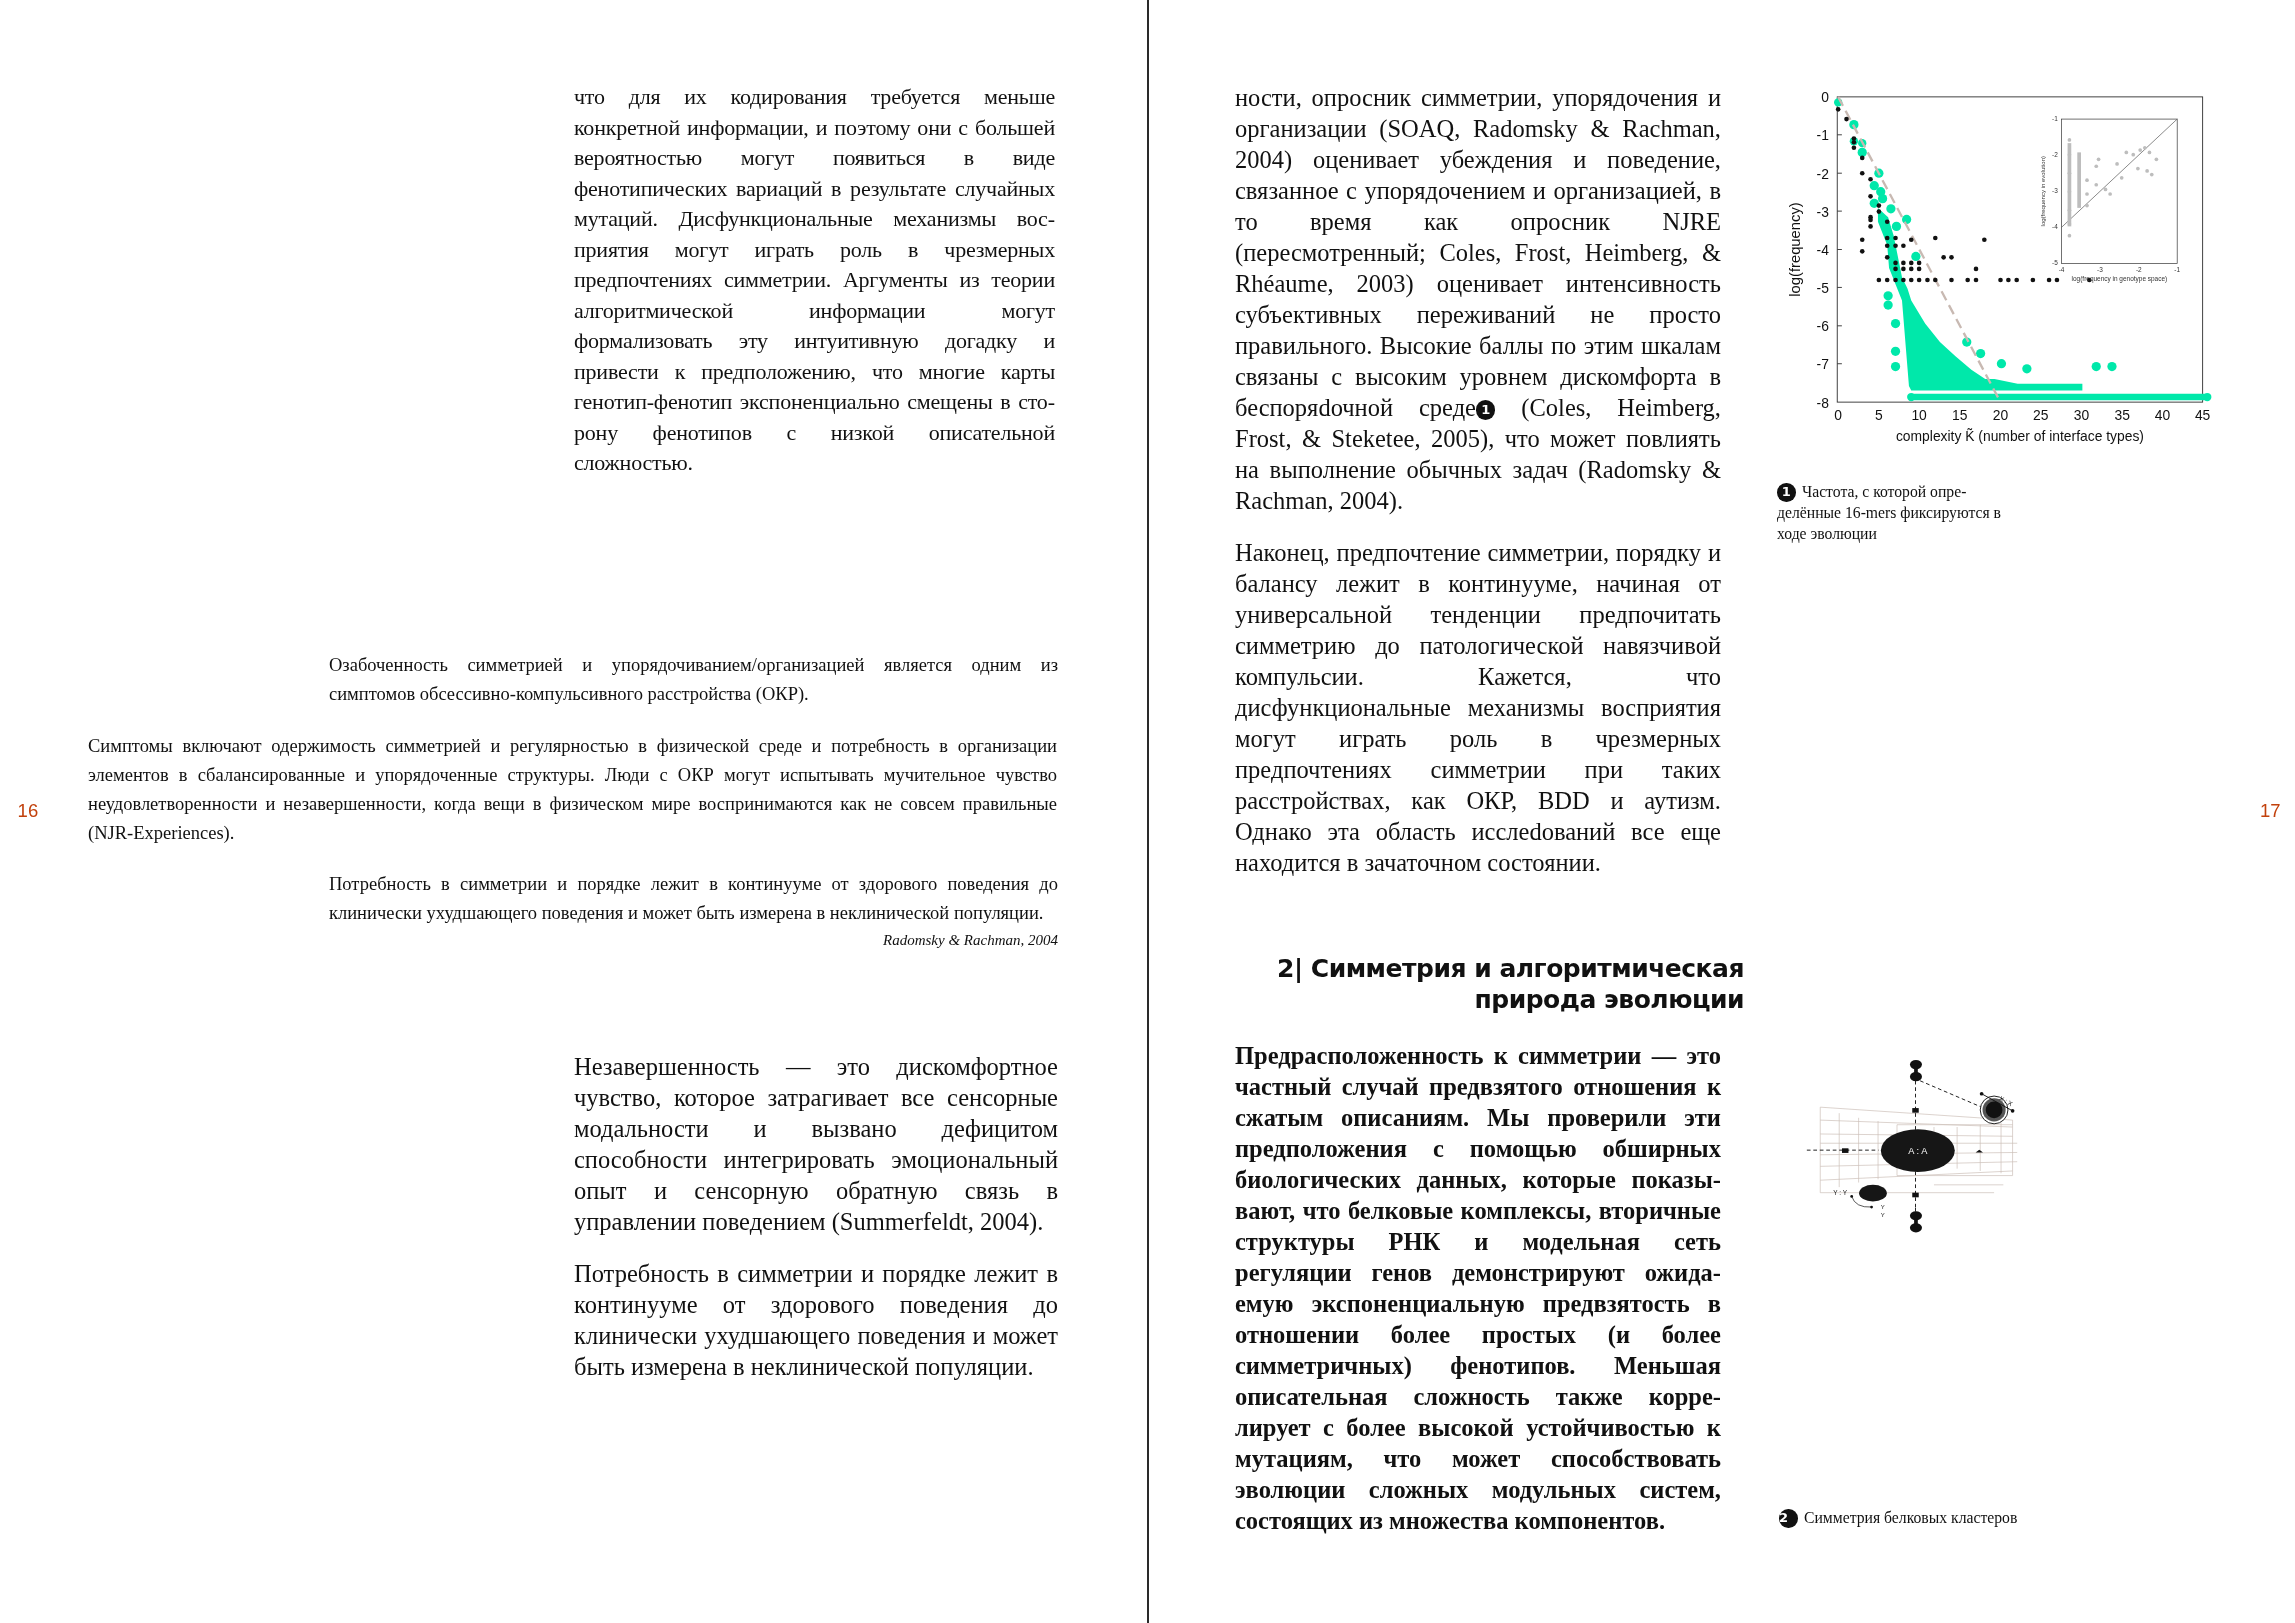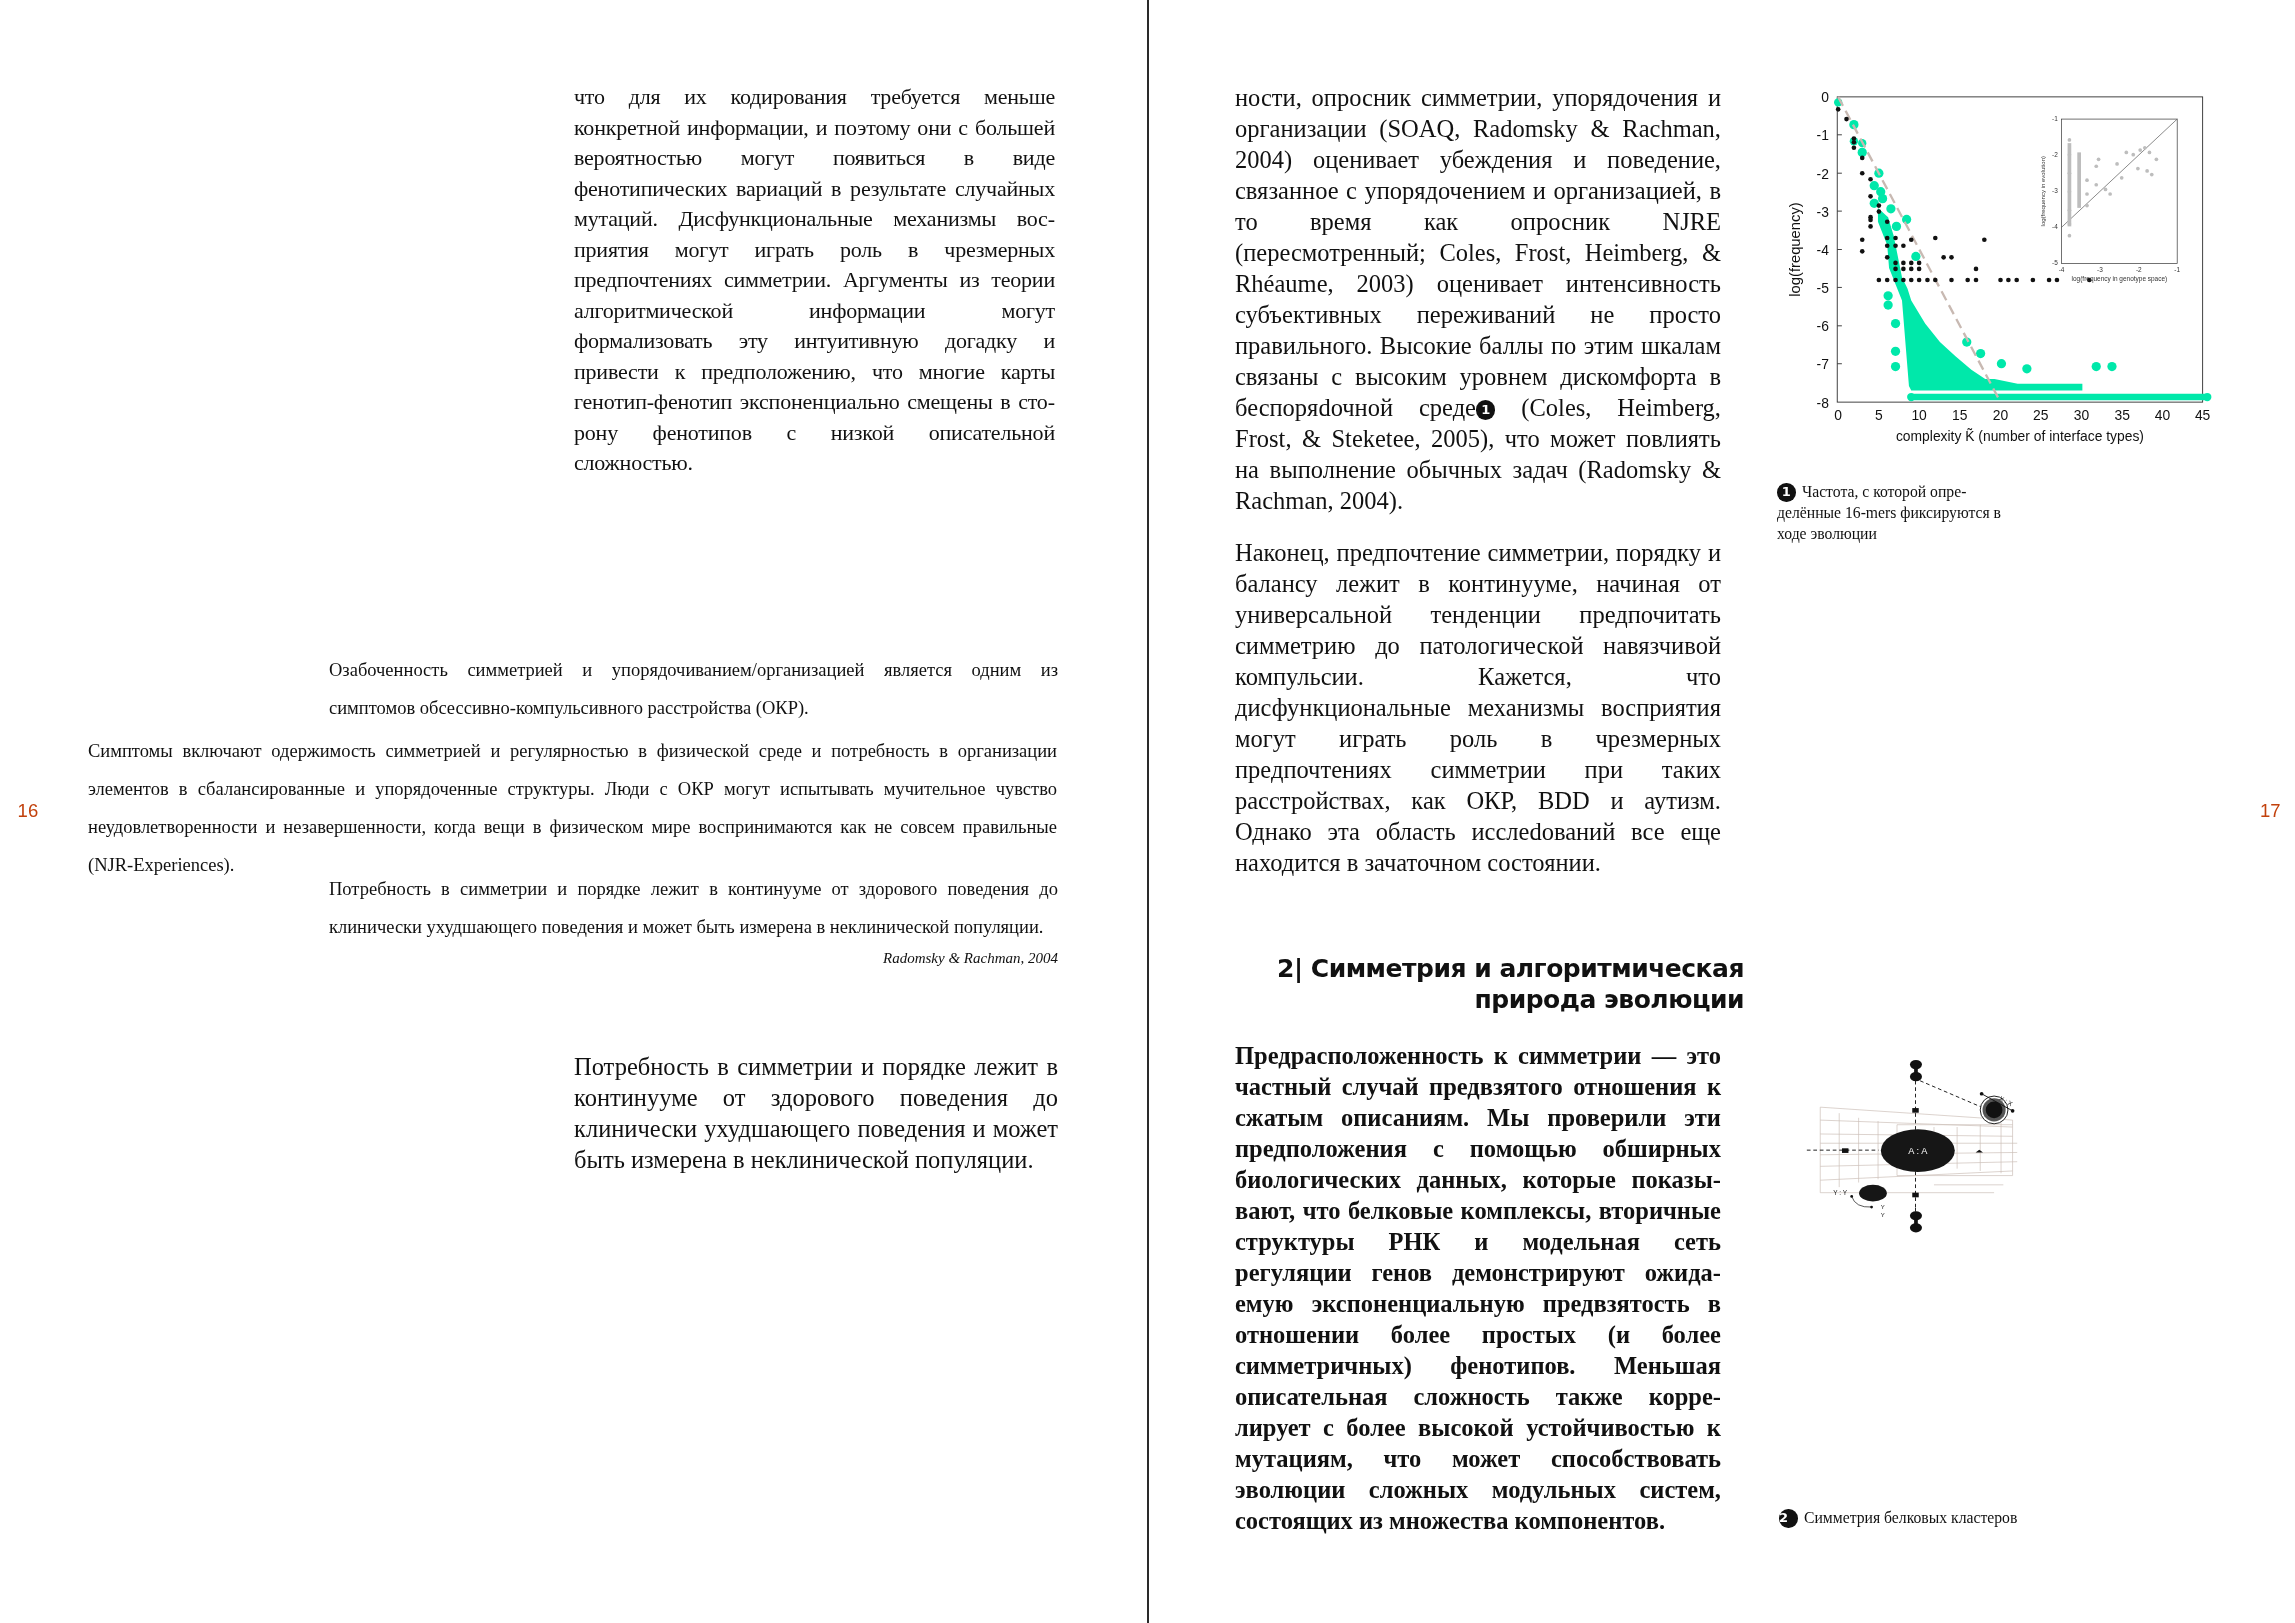--- a/index.html
+++ b/index.html
@@ -4,21 +4,21 @@
 <style>
   html, body { margin: 0; padding: 0; background: #ffffff; }
   body { width: 2295px; height: 1623px; position: relative; overflow: hidden; color: #111; }
   .spread { position: absolute; left: 0; top: 0; width: 2295px; height: 1623px; background: #fff; }
   .gutter { position: absolute; left: 1147px; top: 0; width: 2.3px; height: 1623px; background: #2a2a2a; }
   .folio { position: absolute; top: 800px; font-family: "Liberation Sans", sans-serif; font-size: 18.5px; color: #c2410c; }
   .serif-main { font-family: "Liberation Serif", serif; font-size: 24.5px; line-height: 31px; text-align: justify; color: #111; hyphens: manual; }
   .block { position: absolute; }
   .block p { margin: 0; }
   .block p + p { margin-top: 21px; }
-  .quote { font-family: "Liberation Serif", serif; font-size: 18.5px; line-height: 38px; text-align: justify; text-align-last: auto; }
+  .quote { font-family: "Liberation Serif", serif; font-size: 18.5px; line-height: 29px; text-align: justify; text-align-last: auto; }
   .quote-cite { font-family: "Liberation Serif", serif; font-style: italic; font-size: 15px; text-align: right; margin-top: 4px; }
   .heading { font-family: "DejaVu Sans", sans-serif; font-weight: bold; font-size: 25px; line-height: 30.5px; letter-spacing: -0.5px; text-align: right; }
   .caption { font-family: "Liberation Serif", serif; font-size: 15.7px; line-height: 21px; }
   .badge { display: inline-block; width: 18.5px; height: 18.5px; border-radius: 50%; background: #111; color: #fff; font-family: "DejaVu Sans", sans-serif; font-weight: bold; font-size: 13px; line-height: 18.5px; text-align: center; vertical-align: 0.9px; margin-right: 6.5px; }
   .badge-inline { display: inline-block; width: 19.4px; height: 19.4px; border-radius: 50%; background: #111; color: #fff; font-family: "DejaVu Sans", sans-serif; font-weight: bold; font-size: 13px; line-height: 19.4px; text-align: center; vertical-align: 1.9px; }
   .just-last { text-align-last: justify; }
   svg text { font-family: "Liberation Sans", sans-serif; }
 </style>
 </head>
 <body>
@@ -40,20 +40,21 @@
   <div class="block" style="left:88px; top:732px; width:969px;">
     <p class="quote">Симптомы включают одержимость симметрией и регулярностью в физической среде и потребность в организации элементов в сбалансированные и упорядоченные структуры. Люди с ОКР могут испытывать мучительное чувство неудовлетворенности и незавершенности, когда вещи в физическом мире воспринимаются как не совсем правильные (NJR-Experiences).</p>
   </div>
 
   <div class="block" style="left:329px; top:870px; width:729px;">
     <p class="quote">Потребность в симметрии и порядке лежит в континууме от здорового поведения до клинически ухудшаю­щего поведения и может быть измерена в неклинической популяции.</p>
     <div class="quote-cite">Radomsky &amp; Rachman, 2004</div>
   </div>
 
   <div class="block serif-main" style="left:574px; top:1051px; width:484px;">
+    <p>Незавершенность — это дискомфортное чувство, которое затрагивает все сенсор­ные модальности и вызвано дефицитом способности интегрировать эмоциональ­ный опыт и сенсорную обратную связь в управлении поведением (Summerfeldt, 2004).</p>
     <p>Потребность в симметрии и порядке лежит в континууме от здорового поведения до клинически ухудшаю­щего поведения и может быть измерена в неклинической популяции.</p>
   </div>
 
   <div class="folio" style="left:2260px;">17</div>
 
   <div class="block serif-main" style="left:1235px; top:82px; width:486px;">
     <p><span>ности, опросник симметрии, упорядоче­ния и организации (SOAQ, Radomsky &amp; Rachman, 2004) оценивает убеждения и поведение, связанное с упорядочением и организацией, в то время как опросник NJRE (пересмотренный; Coles, Frost, Heimberg, &amp; Rhéaume, 2003) оценивает интенсивность субъективных пережи­ваний не просто правильного. Высокие баллы по этим шкалам связаны с высо­ким уровнем дискомфорта в беспоря­dочной среде</span><span class="badge-inline">1</span><span> (Coles, Heimberg, Frost, &amp; Steketee, 2005), что может повли­ять на выполнение обычных задач (Radomsky &amp; Rachman, 2004).</span></p>
     <p>Наконец, предпочтение симметрии, порядку и балансу лежит в континууме, начиная от универсальной тенден­ции предпочитать симметрию до пато­логической навязчивой компульсии. Кажется, что дисфункциональные меха­низмы восприятия могут играть роль в чрезмерных предпочтениях симме­трии при таких расстройствах, как ОКР, BDD и аутизм. Однако эта область иссле­dований все еще находится в зачаточном состоянии.</p>
   </div>
 

